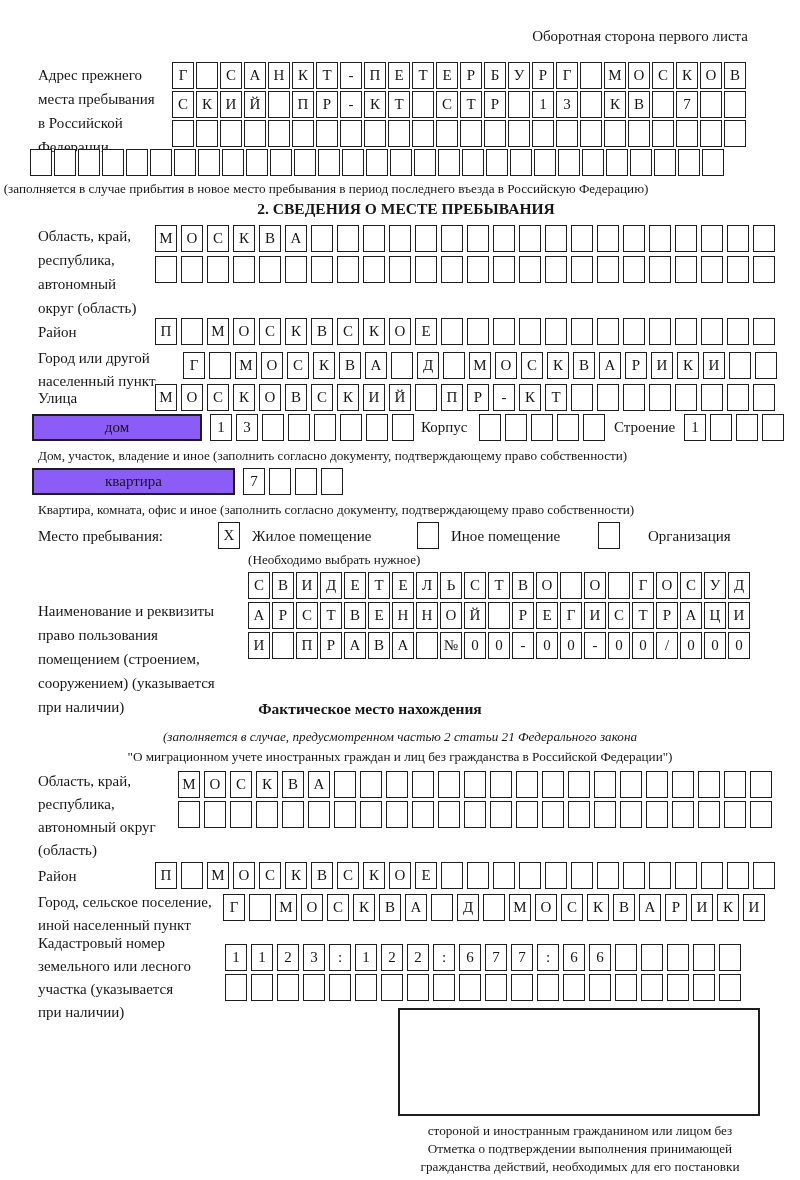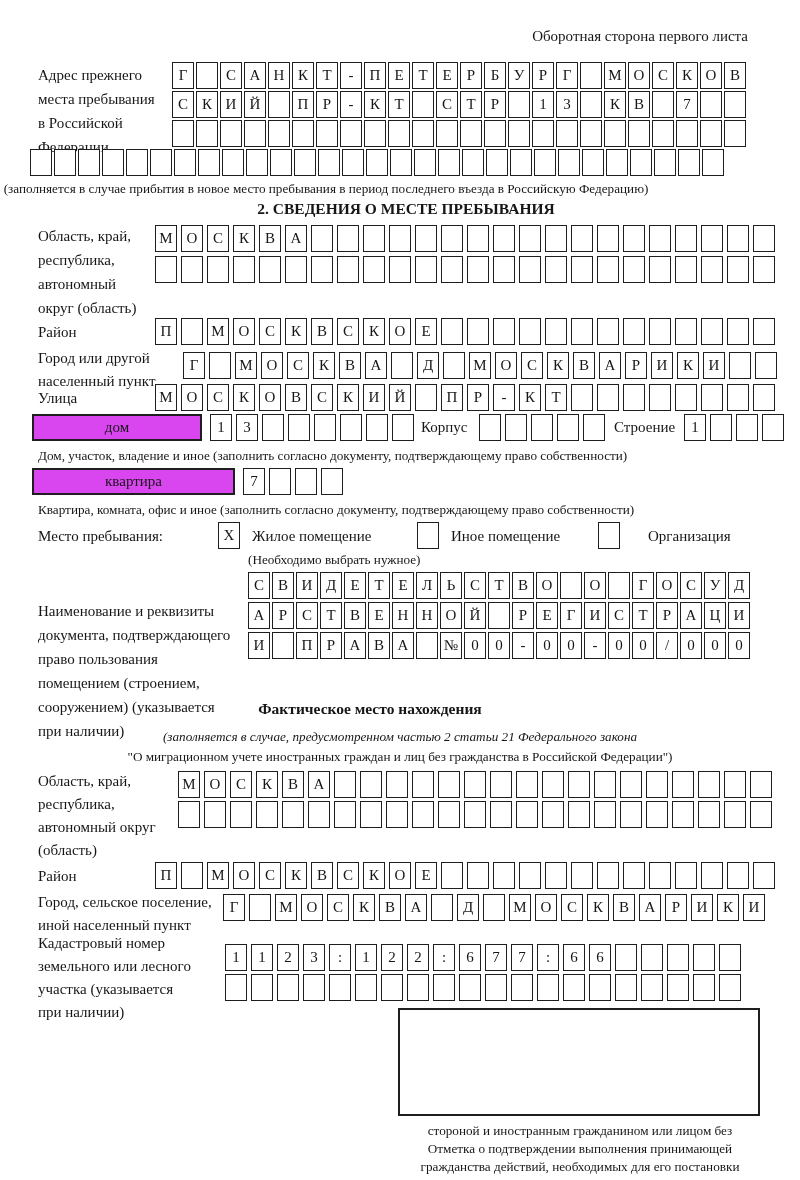--- a/index.html
+++ b/index.html
@@ -19,21 +19,21 @@
     display: flex; align-items: center; justify-content: center;
     font-size: 15px; background: #fff;
   }
   .lbl { font-size: 15px; line-height: 24px; }
   .lbl-tight { font-size: 15px; line-height: 23px; }
   .note { font-size: 13.2px; line-height: 18px; }
   .title { font-size: 15.5px; font-weight: bold; }
   .widebox {
     border: 2px solid #1e1e1e; height: 27px;
     display: flex; align-items: center; justify-content: center;
-    font-size: 15px; background: #d946ef;
+    font-size: 15px; background: #8b5cf6;
   }
   .center { text-align: center; }
   .stamp-box { border: 2px solid #1e1e1e; background: #fff; }
 </style>
 </head>
 <body>
 
 <div class="abs lbl" style="top:24px; right:52px;">Оборотная сторона первого листа</div>
 
 <div class="abs" style="top:63px; left:38px; width:132px;">
@@ -341,21 +341,20 @@
 <div class="abs cell" style="top:522px; left:218px;">X</div>
 <div class="abs lbl" style="top:524px; left:252px;">Жилое помещение</div>
 <div class="abs cell" style="top:522px; left:417px;"></div>
 <div class="abs lbl" style="top:524px; left:451px;">Иное помещение</div>
 <div class="abs cell" style="top:522px; left:598px;"></div>
 <div class="abs lbl" style="top:524px; left:648px;">Организация</div>
 <div class="abs note" style="top:551px; left:248px;">(Необходимо выбрать нужное)</div>
 
 <div class="abs" style="top:572px; left:38px; width:210px;margin-top:27px;">
   <div class="lbl">Наименование и реквизиты</div>
-  <div class="lbl">документа, подтверждающего</div>
   <div class="lbl">право пользования</div>
   <div class="lbl">помещением (строением,</div>
   <div class="lbl">сооружением) (указывается</div>
   <div class="lbl">при наличии)</div>
 </div>
 <div class="abs cell-row tight" style="top:572px; left:248px;">
     <span class="cell">С</span>
     <span class="cell">В</span>
     <span class="cell">И</span>
     <span class="cell">Д</span>

